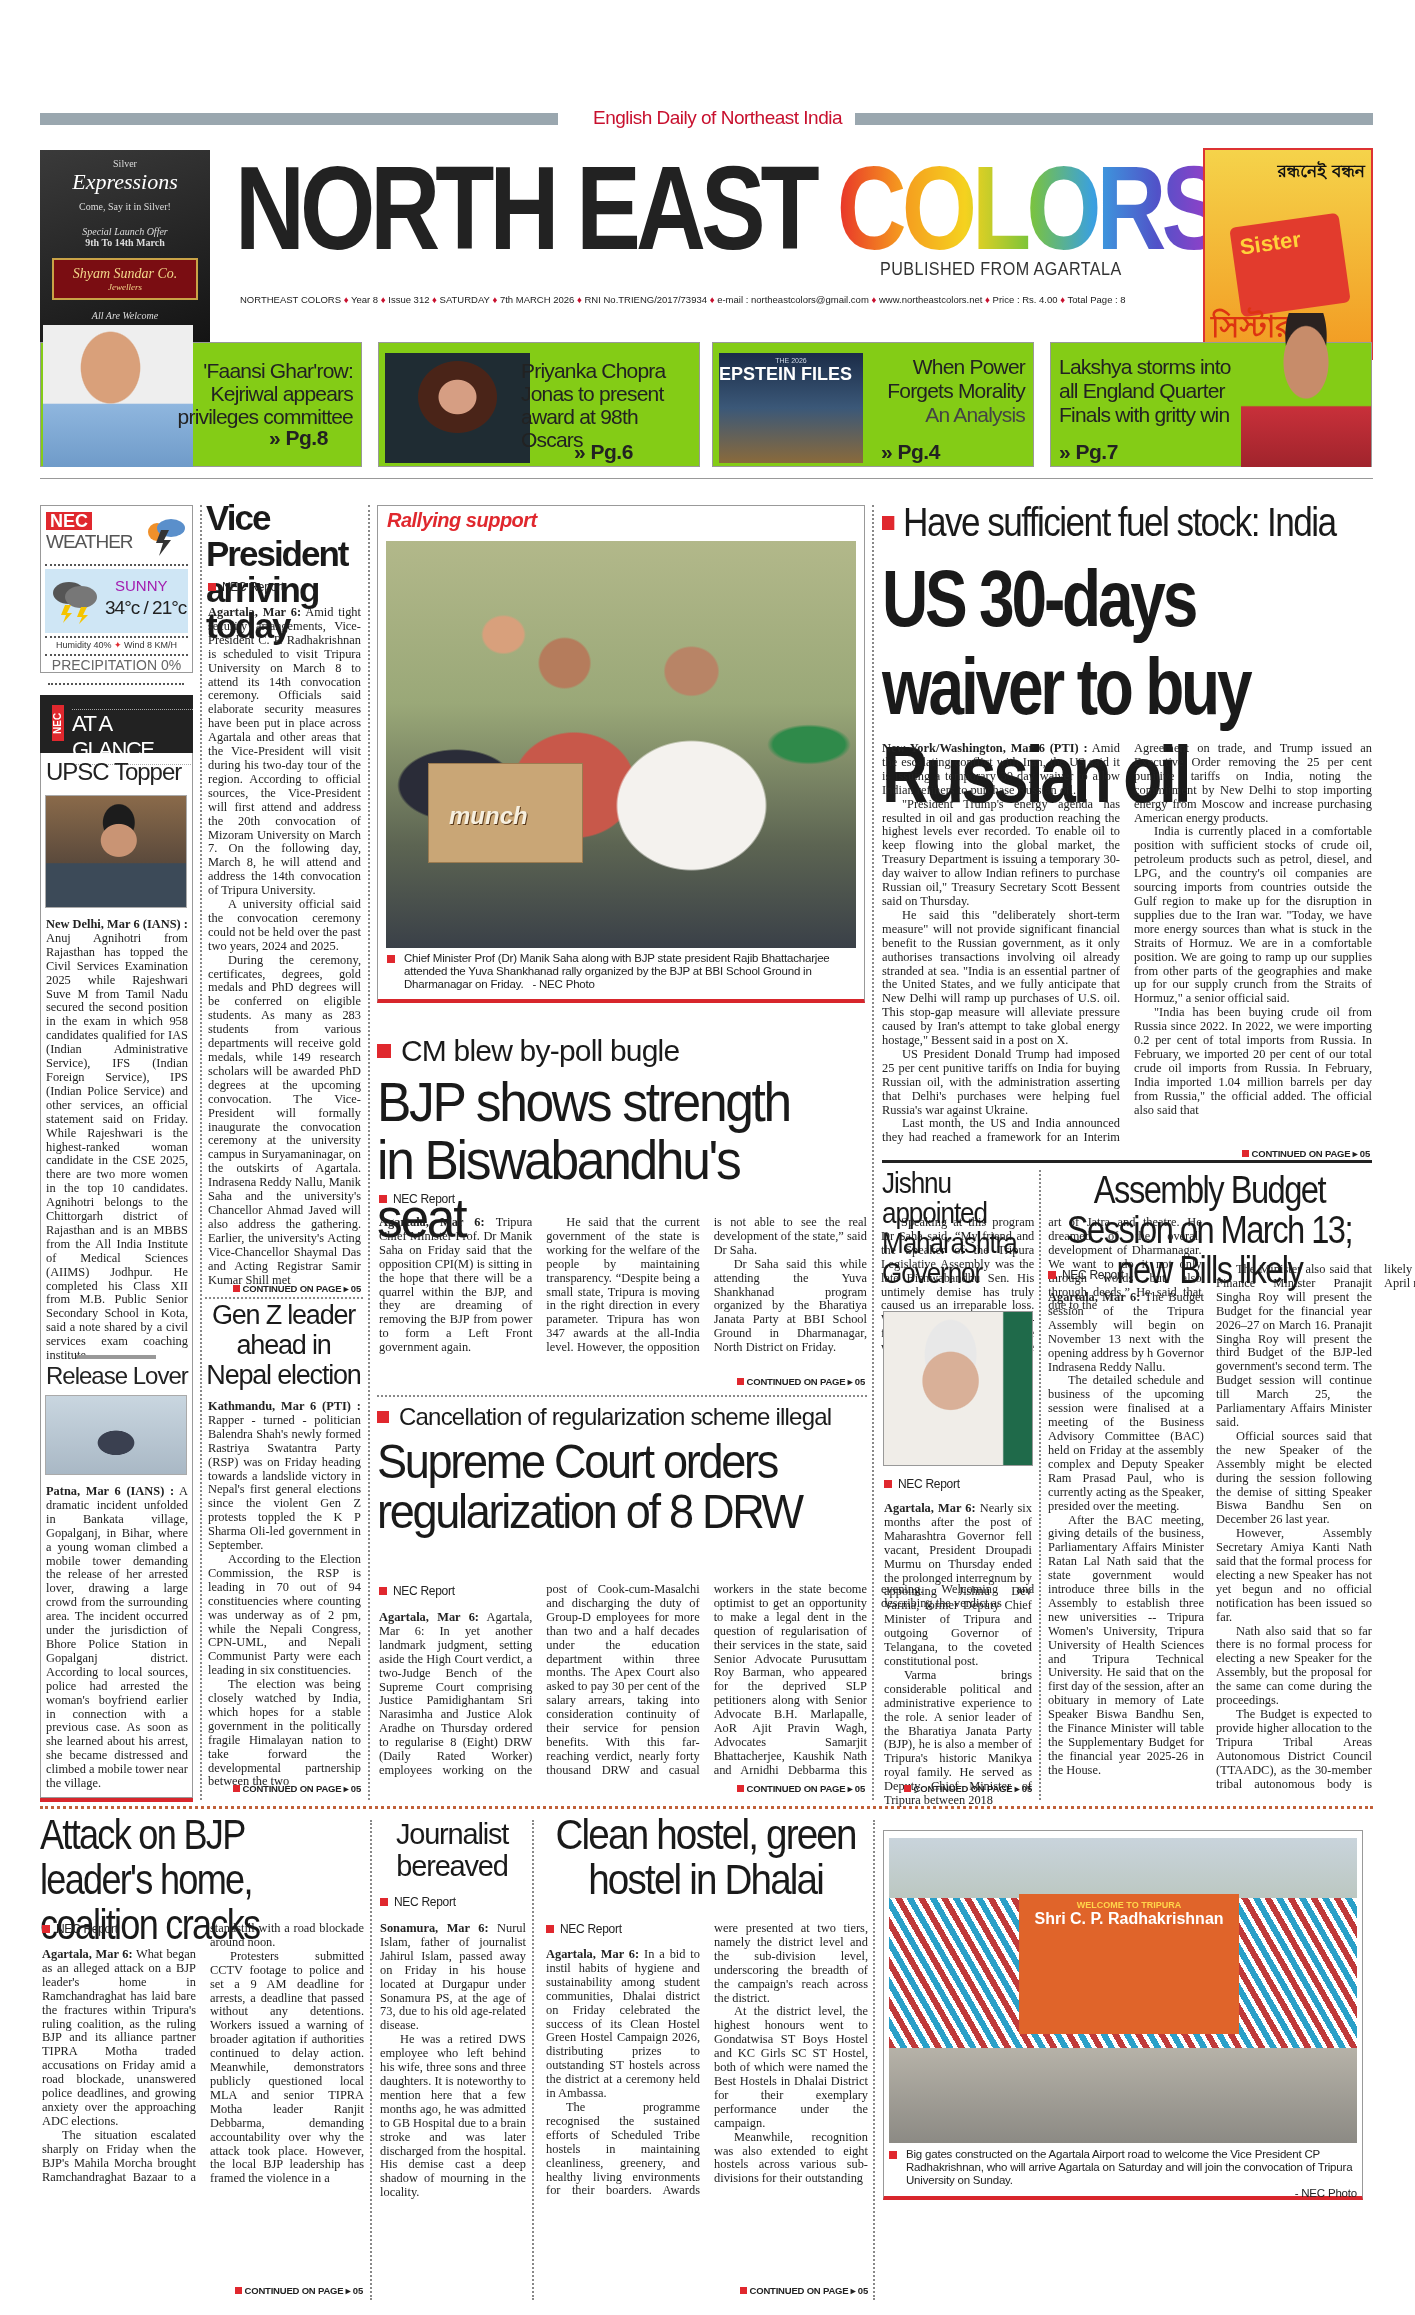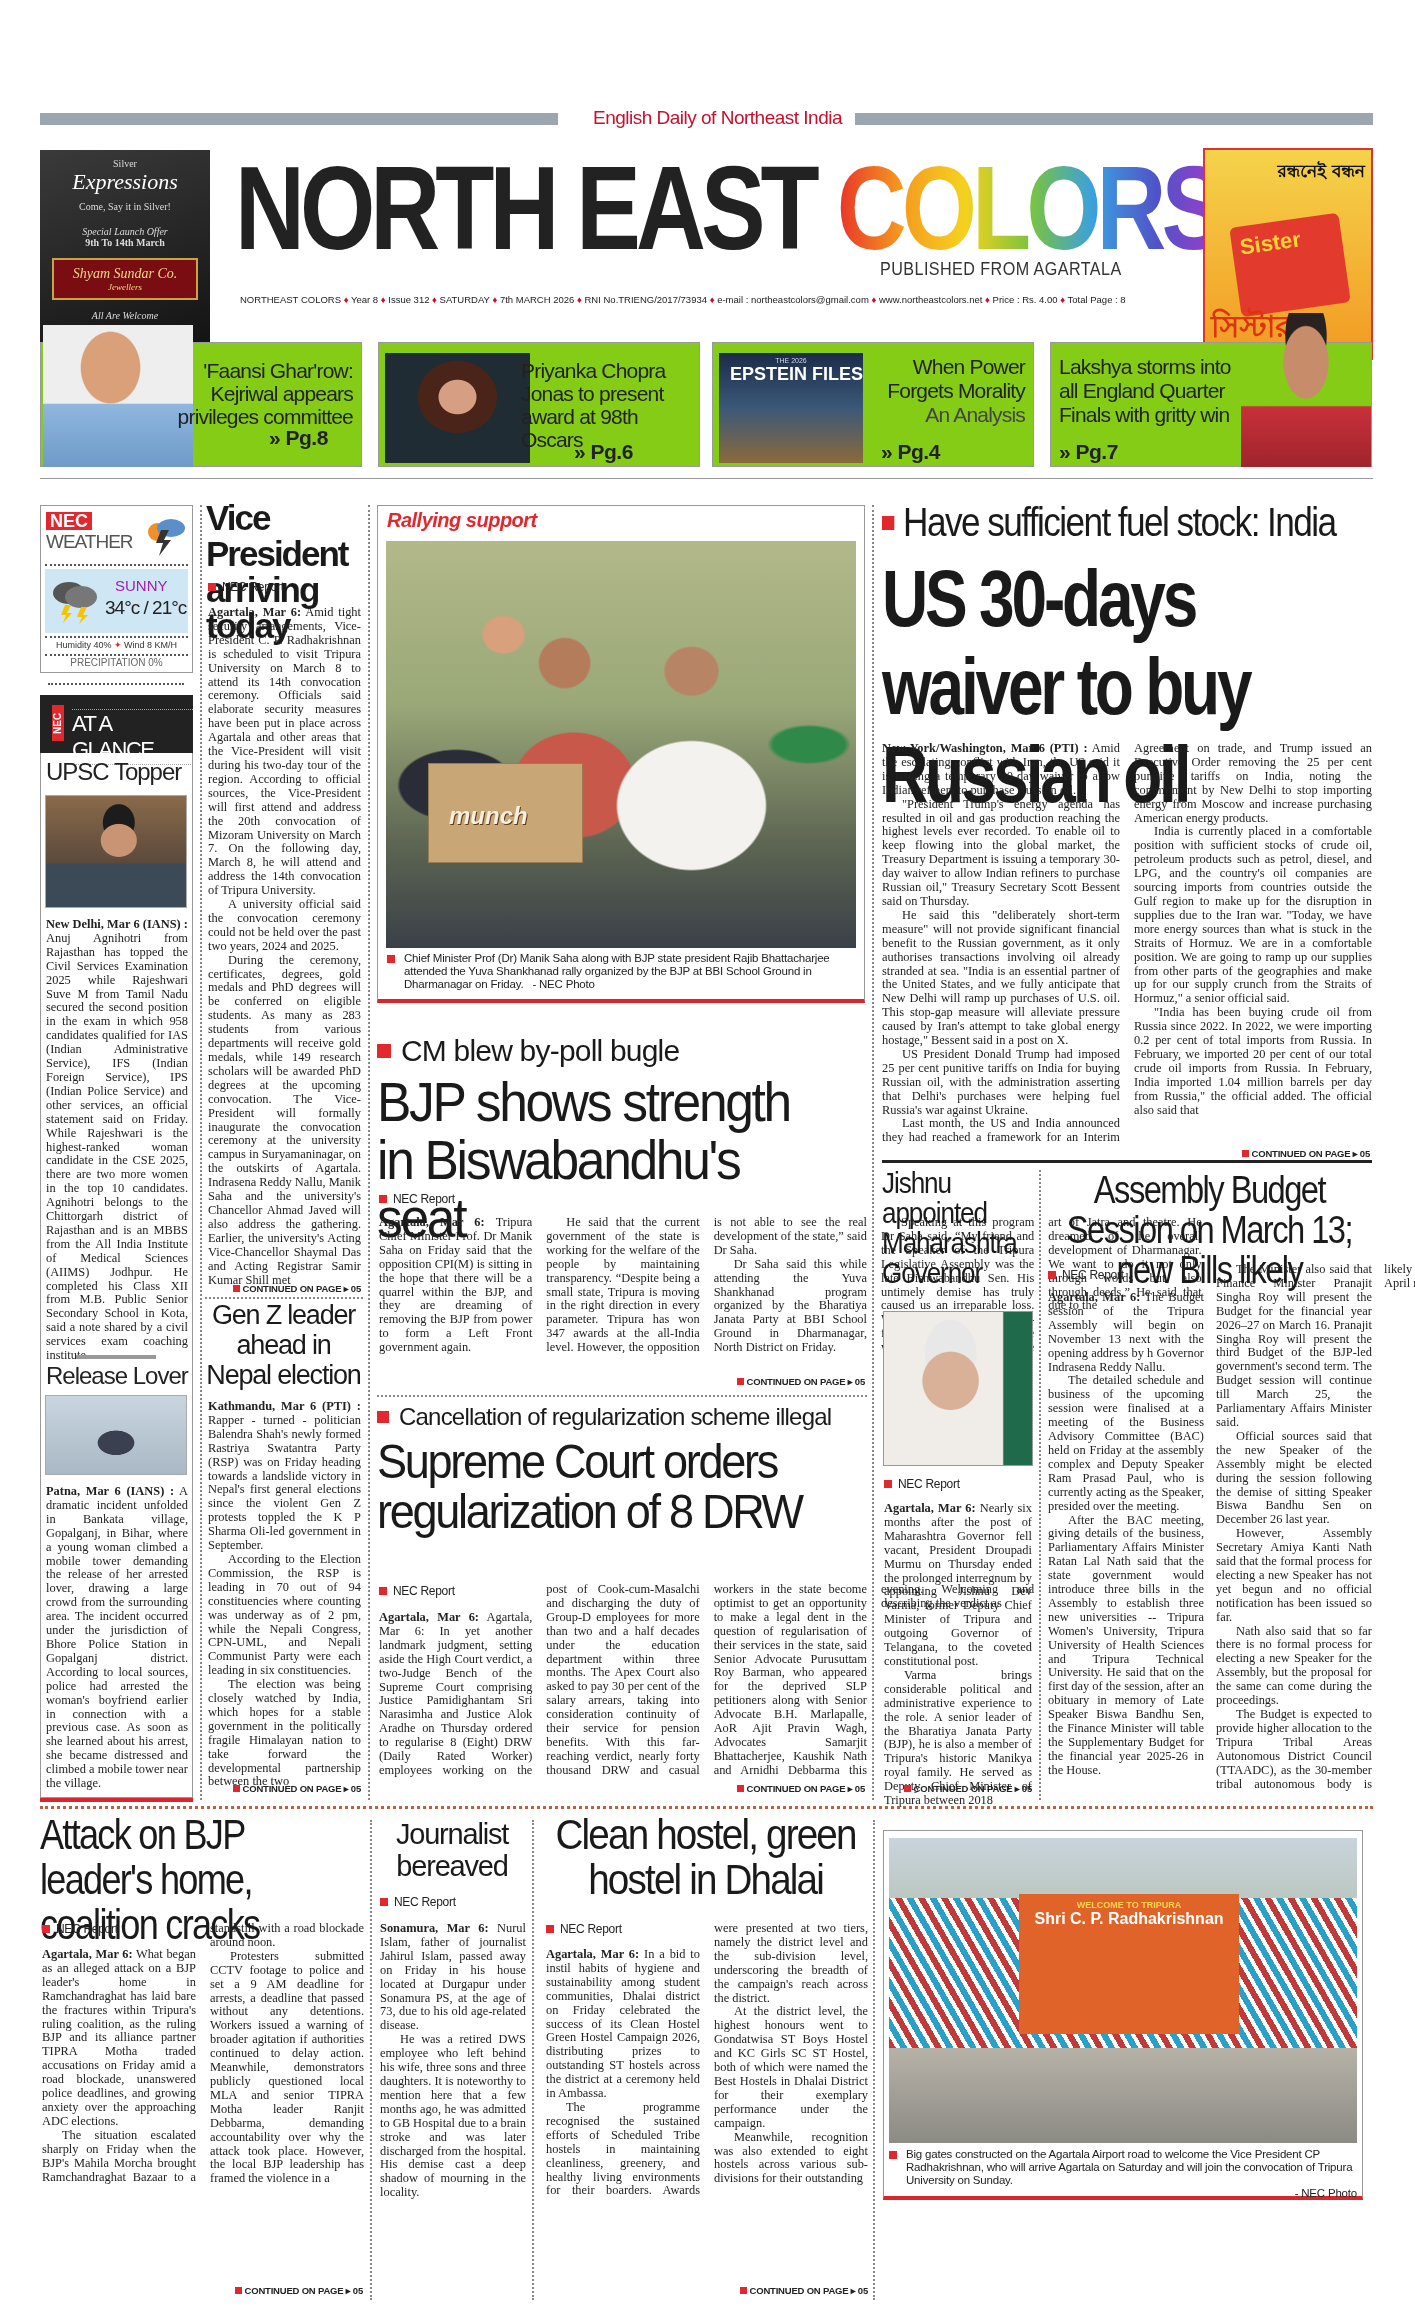--- a/index.html
+++ b/index.html
@@ -103,21 +103,21 @@
   <div class="ttl" style="right:8px;top:16px;width:170px">
     <div>Priyanka Chopra</div>
       <div>Jonas to present</div>
       <div>award at 98th Oscars</div>
   </div>
   <div class="pg" style="left:195px;top:97px">» Pg.6</div>
 </div>
 <div class="teaser" style="left:712px;width:322px">
   <div class="photo" style="left:6px;top:10px;width:144px;height:110px;background:linear-gradient(180deg,#1b2c48,#3b5878 50%,#8a6a3b)">
     <div style="color:#cfd8e6;font-family:'Liberation Sans',sans-serif;font-size:7px;text-align:center;margin-top:4px">THE 2026</div>
-    <div style="color:#fff;font-family:'Liberation Sans',sans-serif;font-weight:bold;font-size:18px;text-align:right">EPSTEIN FILES</div>
+    <div style="color:#fff;font-family:'Liberation Sans',sans-serif;font-weight:bold;font-size:18px;text-align:left">EPSTEIN FILES</div>
   </div>
   <div class="ttl" style="right:8px;top:12px;text-align:right;width:170px;line-height:24px">
     <div>When Power</div>
       <div>Forgets Morality</div>
       <div style="color:#444">An Analysis</div>
   </div>
   <div class="pg" style="left:168px;top:97px">» Pg.4</div>
 </div>
 <div class="teaser" style="left:1050px;width:322px">
   <div class="ttl" style="left:8px;top:12px;width:200px;line-height:24px">
@@ -149,21 +149,21 @@
           <polygon points="14,30 20,30 16,38 21,38 12,48 15,40 10,40" fill="#f5c400"></polygon>
           <polygon points="30,32 36,32 32,40 37,40 28,49 31,42 26,42" fill="#f5c400"></polygon>
         </svg>
     </div>
     <div class="abs cond" style="left:70px;top:8px;font-size:15px;color:#a21caf">SUNNY</div>
     <div class="abs cond" style="left:60px;top:28px;font-size:19px;color:#222;letter-spacing:-1px">34°c / 21°c</div>
   </div>
   <div class="doth" style="left:4px;top:130px;width:143px;border-top:2px dotted #555"></div>
   <div class="abs cond" style="left:4px;top:134px;width:143px;text-align:center;font-size:9px;color:#333"><span>Humidity 40%</span> <span style="color:#e0282e">✦</span> <span>Wind 8 KM/H</span></div>
   <div class="doth" style="left:4px;top:148px;width:143px;border-top:2px dotted #555"></div>
-  <div class="abs cond" style="left:4px;top:151px;width:143px;text-align:center;font-size:10px;color:#666">PRECIPITATION 0%</div>
+  <div class="abs cond" style="left:4px;top:151px;width:143px;text-align:center;font-size:14px;color:#666">PRECIPITATION 0%</div>
 </div>
 <div class="doth" style="left:48px;top:683px;width:136px;border-top:2px dotted #555"></div>
 
 <div class="glance">
   <div class="abs" style="left:12px;top:10px;width:12px;height:36px;background:#e0282e;color:#fff;font-family:'Liberation Sans',sans-serif;font-weight:bold;font-size:10px;writing-mode:vertical-rl;transform:rotate(180deg);text-align:center">NEC</div>
   <div class="abs cond" style="left:32px;top:14px;font-size:22px;color:#fff;letter-spacing:-1.5px;border-top:1px dotted #aaa;border-bottom:1px dotted #aaa;padding:1px 0">AT A GLANCE</div>
 </div>
 
 <div class="abs" style="left:40px;top:753px;width:153px;height:1045px;border:1px solid #999;border-top:none"></div>
 <div class="abs cond" style="left:46px;top:758px;font-size:24px;letter-spacing:-1px;color:#222">UPSC Topper</div>

